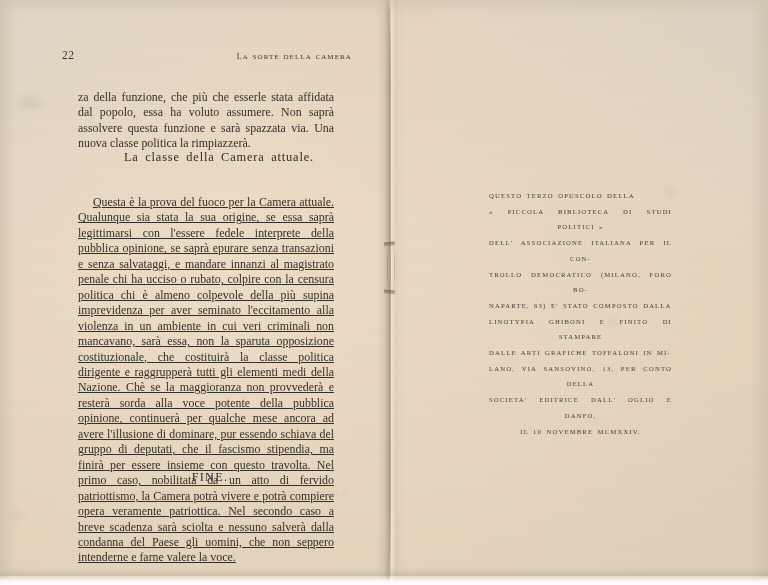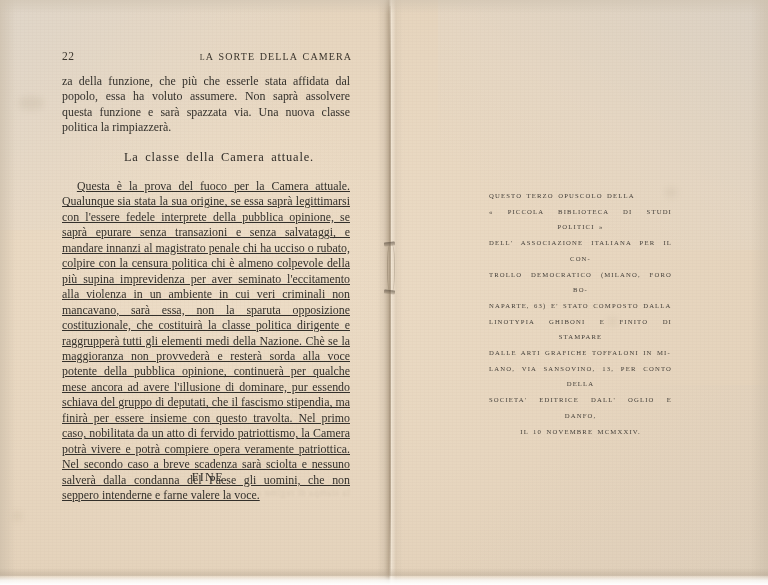--- a/index.html
+++ b/index.html
@@ -152,21 +152,21 @@
     display: flex;
     align-items: baseline;
     justify-content: space-between;
   }
   .folio {
     font-size: 11.5px;
     letter-spacing: 0.5px;
     color: #3a342c;
   }
   .running-head {
-    font-size: 14px;
+    font-size: 10px;
     letter-spacing: 1.1px;
     font-variant: small-caps;
     text-transform: lowercase;
     color: #3a342c;
   }
   .running-head::first-letter { font-size: 12px; }
 
   .col-text {
     position: absolute;
     left: 62px;
@@ -174,21 +174,21 @@
     font-size: 11.9px;
     line-height: 15.45px;
     text-align: justify;
     text-justify: inter-word;
     color: #33302b;
     hyphens: manual;
   }
   .para-top  { top: 74px; }
   .para-body { top: 179px; }
 
-  .col-text p { margin: 0; }
+  .col-text p { margin: 16px; }
   .col-text p.indent { text-indent: 1.25em; text-decoration: underline; }
 
   .section-heading {
     position: absolute;
     left: 62px; top: 150px;
     width: 288px;
     text-align: center;
     font-size: 12.4px;
     letter-spacing: 0.85px;
     word-spacing: 2.5px;

